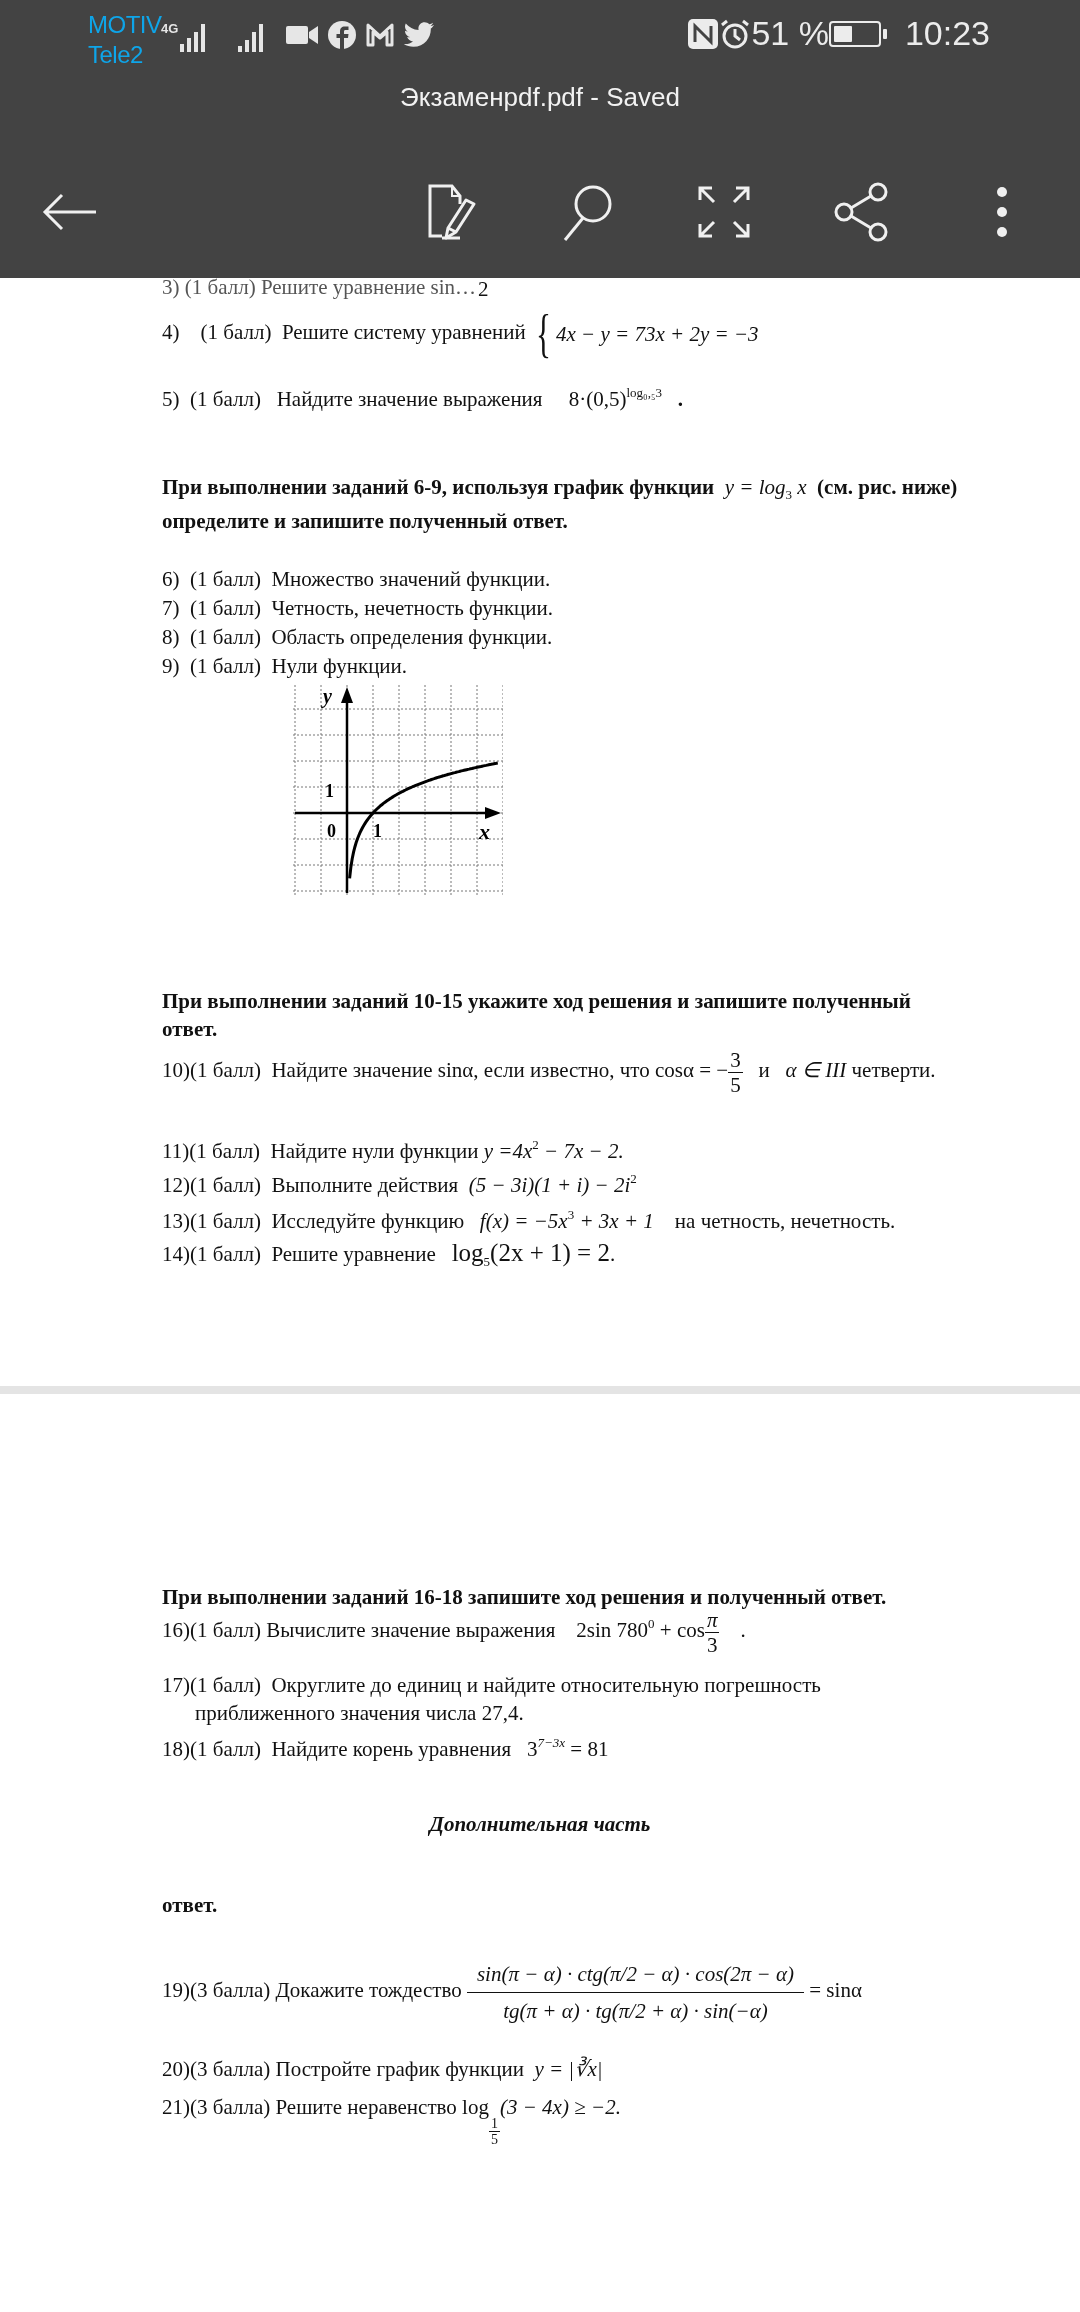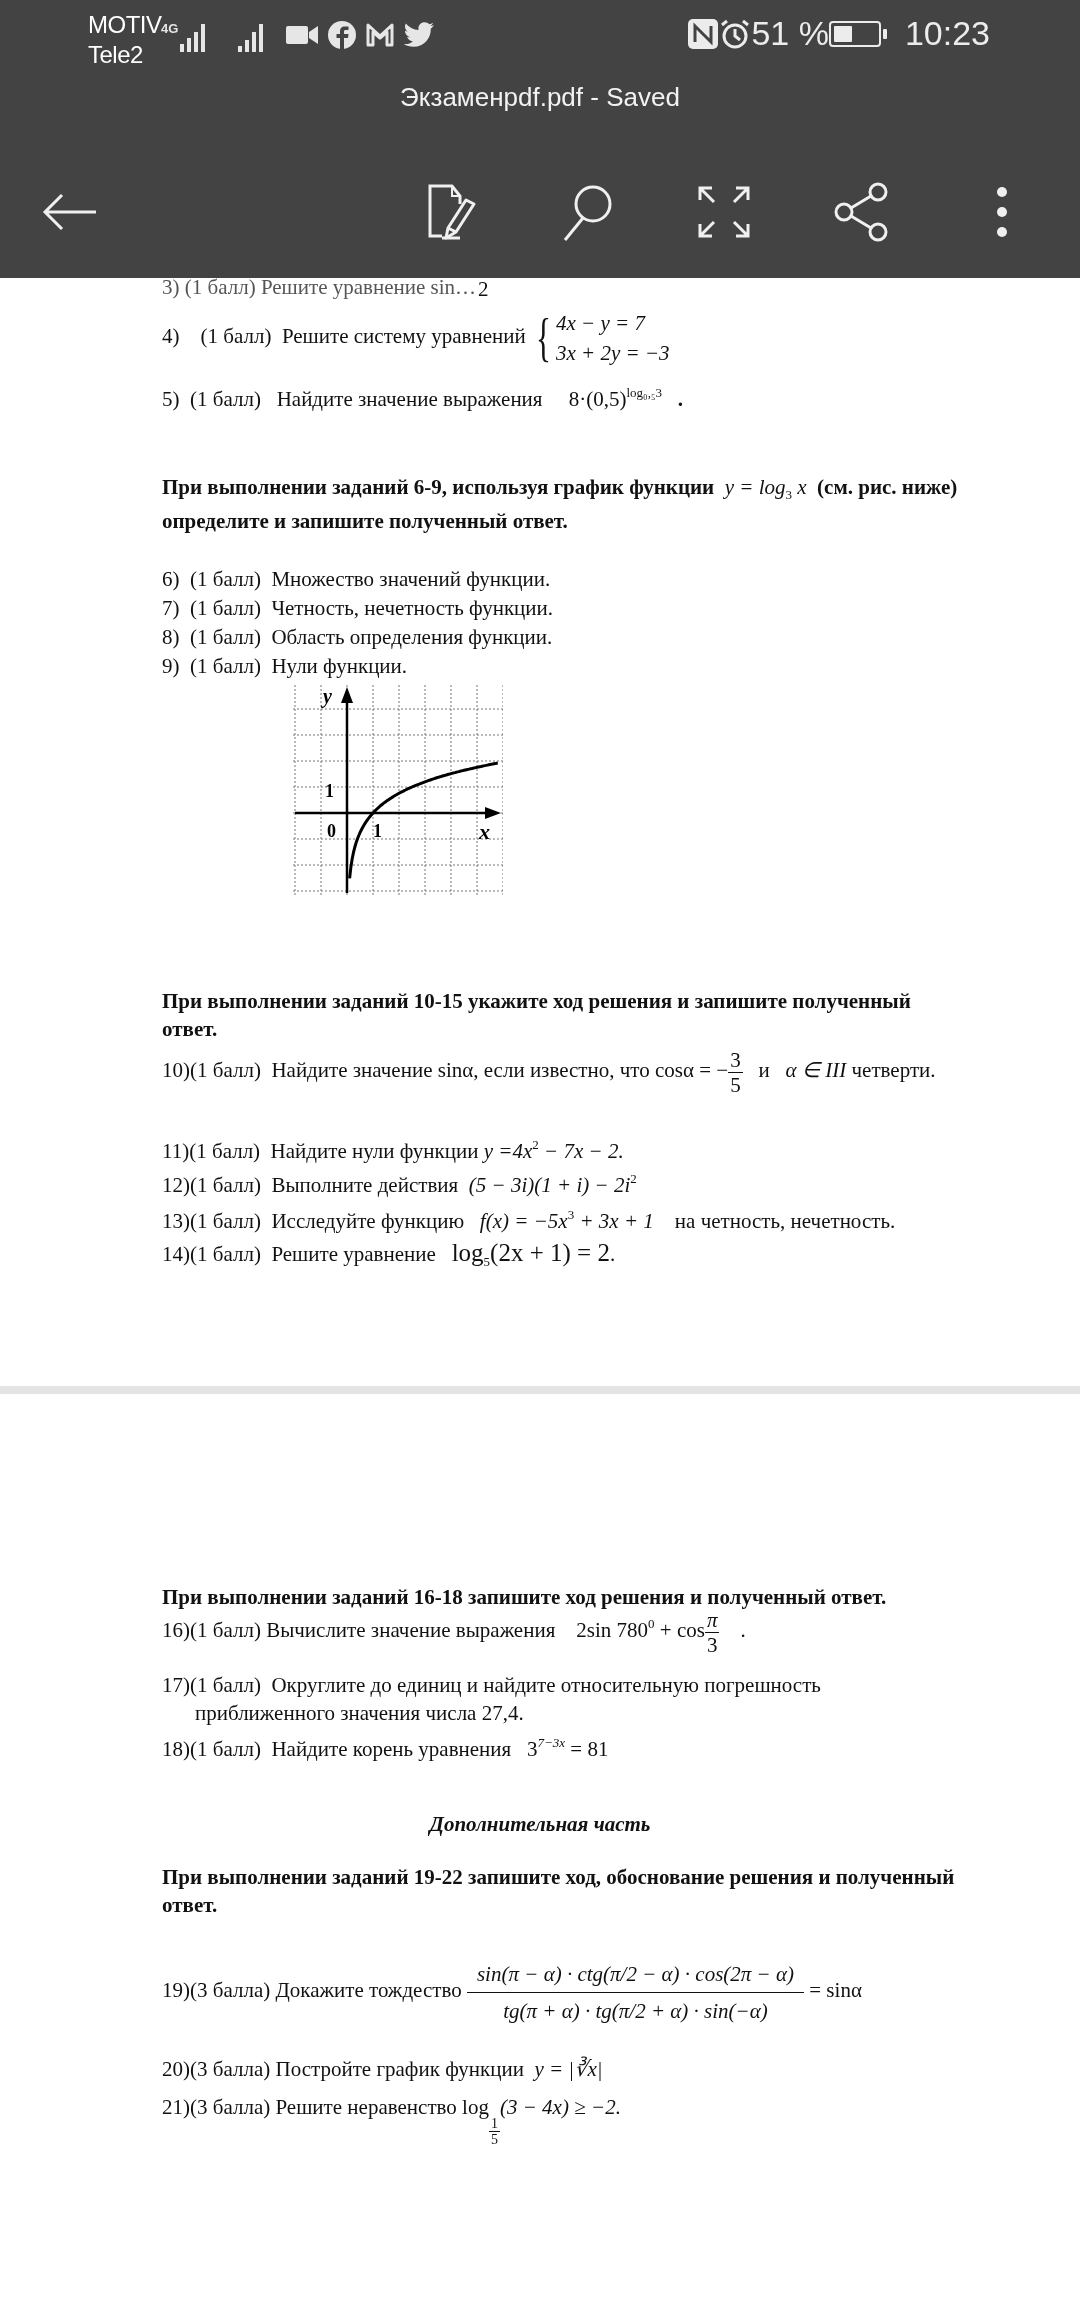--- a/index.html
+++ b/index.html
@@ -2,21 +2,21 @@
 <html><head>
 <meta charset="utf-8">
 <style>
   * { box-sizing: border-box; margin: 0; padding: 0; }
   html, body { width: 1080px; height: 2312px; overflow: hidden; background: #ffffff; }
   body { position: relative; font-family: "Liberation Serif", serif; color: #111; }
 
   
   .chrome { position: absolute; left: 0; top: 0; width: 1080px; height: 278px; background: #434343; z-index: 10; color: #f0f0f0; }
   .status { position: absolute; left: 0; top: 0; width: 1080px; height: 80px; font-family: "Liberation Sans", sans-serif; }
-  .carrier { position: absolute; left: 88px; top: 10px; font-size: 24px; line-height: 30px; color: #ffffff; }
+  .carrier { position: absolute; left: 88px; top: 10px; font-size: 24px; line-height: 30px; color: #0ea5e9; }
   .carrier div { letter-spacing: -0.5px; }
   .sig { position: absolute; top: 22px; display: flex; align-items: flex-end; gap: 3px; height: 30px; }
   .sig span { display: block; width: 4px; background: #e6e6e6; }
   .net { position: absolute; left: 161px; top: 22px; font-size: 13px; font-weight: bold; line-height: 14px; color: #e6e6e6; }
   .st-icons { position: absolute; top: 20px; display: flex; align-items: center; gap: 8px; }
   .st-right { position: absolute; right: 90px; top: 14px; display: flex; align-items: center; gap: 0; font-size: 34px; color: #ececec; }
   .batt { width: 52px; height: 26px; border: 2px solid #ececec; border-radius: 4px; position: relative; }
   .batt .fill { position: absolute; left: 3px; top: 3px; bottom: 3px; width: 51%; background: #ececec; border-radius: 1px; }
   .batt::after { content: ""; position: absolute; right: -8px; top: 6px; width: 4px; height: 10px; background: #ececec; border-radius: 1px; }
 
@@ -33,21 +33,21 @@
 
   .ln { position: absolute; left: 162px; font-size: 21px; white-space: nowrap; line-height: 26px; }
   .b { font-weight: bold; }
   .m { font-style: italic; }
   .sup { font-size: 13px; vertical-align: 9px; }
   .sub { font-size: 13px; vertical-align: -5px; }
   .frac { display: inline-flex; flex-direction: column; align-items: center; vertical-align: middle; line-height: 24px; }
   .frac .num { border-bottom: 1px solid #111; padding: 0 2px; }
   .frac.small { font-size: 14px; line-height: 15px; }
   .brace { display: inline-block; vertical-align: middle; font-size: 52px; line-height: 52px; transform: scaleX(0.6); }
-  .sys { display: inline-flex; flex-direction: column; vertical-align: middle; line-height: 30px; }
+  .sys { display: inline-flex; flex-direction: row; vertical-align: middle; line-height: 30px; }
   .center-it { position: absolute; left: 0; width: 1080px; text-align: center; font-size: 21px; font-style: italic; font-weight: bold; }
 
   .graph { position: absolute; left: 293px; top: 685px; width: 210px; height: 210px; }
 </style>
 </head>
 <body>
 
 <div class="chrome">
   <div class="status">
     <div class="carrier">
@@ -289,21 +289,20 @@
   <div class="ln" style="top:306px; left:195px">приближенного значения числа 27,4.</div>
 
   <div class="ln" style="top:336px">
     <span>18)</span><span>(1 балл)</span>&nbsp;
     <span>Найдите корень уравнения</span>&nbsp;&nbsp;
     <span>3</span><span class="sup m">7−3x</span><span> = 81</span>
   </div>
 
   <div class="center-it" style="top:418px">Дополнительная часть</div>
 
-  <div class="ln b" style="top:470px">При выполнении заданий 19-22 запишите ход, обоснование решения и полученный</div>
   <div class="ln b" style="top:498px">ответ.</div>
 
   <div class="ln" style="top:562px; line-height:32px">
     <span>19)</span><span>(3 балла)</span>
     <span>Докажите тождество</span>
     <span class="frac" style="line-height:36px">
         <span class="num m" style="padding:0 10px">sin(π − α) · ctg(π/2 − α) · cos(2π − α)</span>
         <span class="m">tg(π + α) · tg(π/2 + α) · sin(−α)</span>
       </span>
     <span>= sinα</span>

